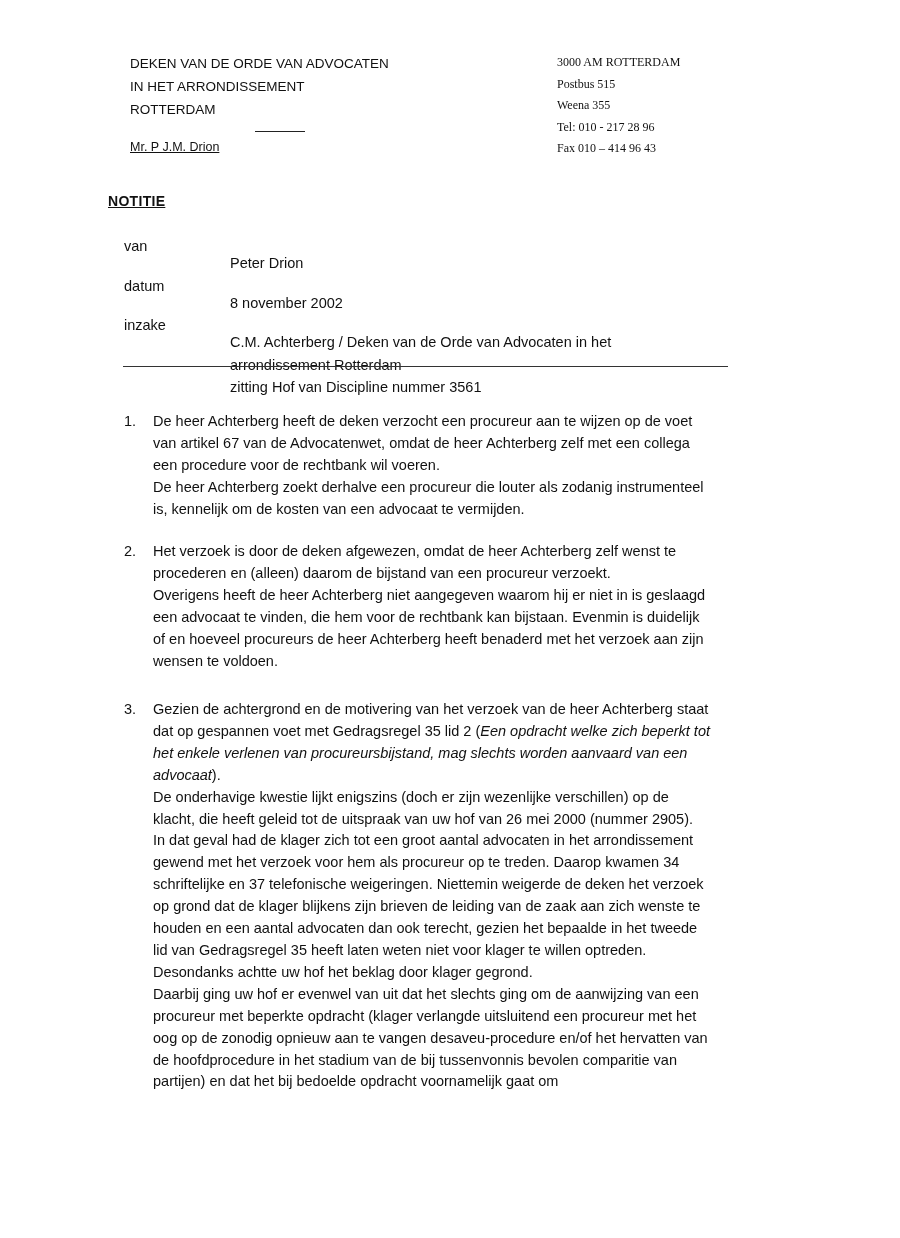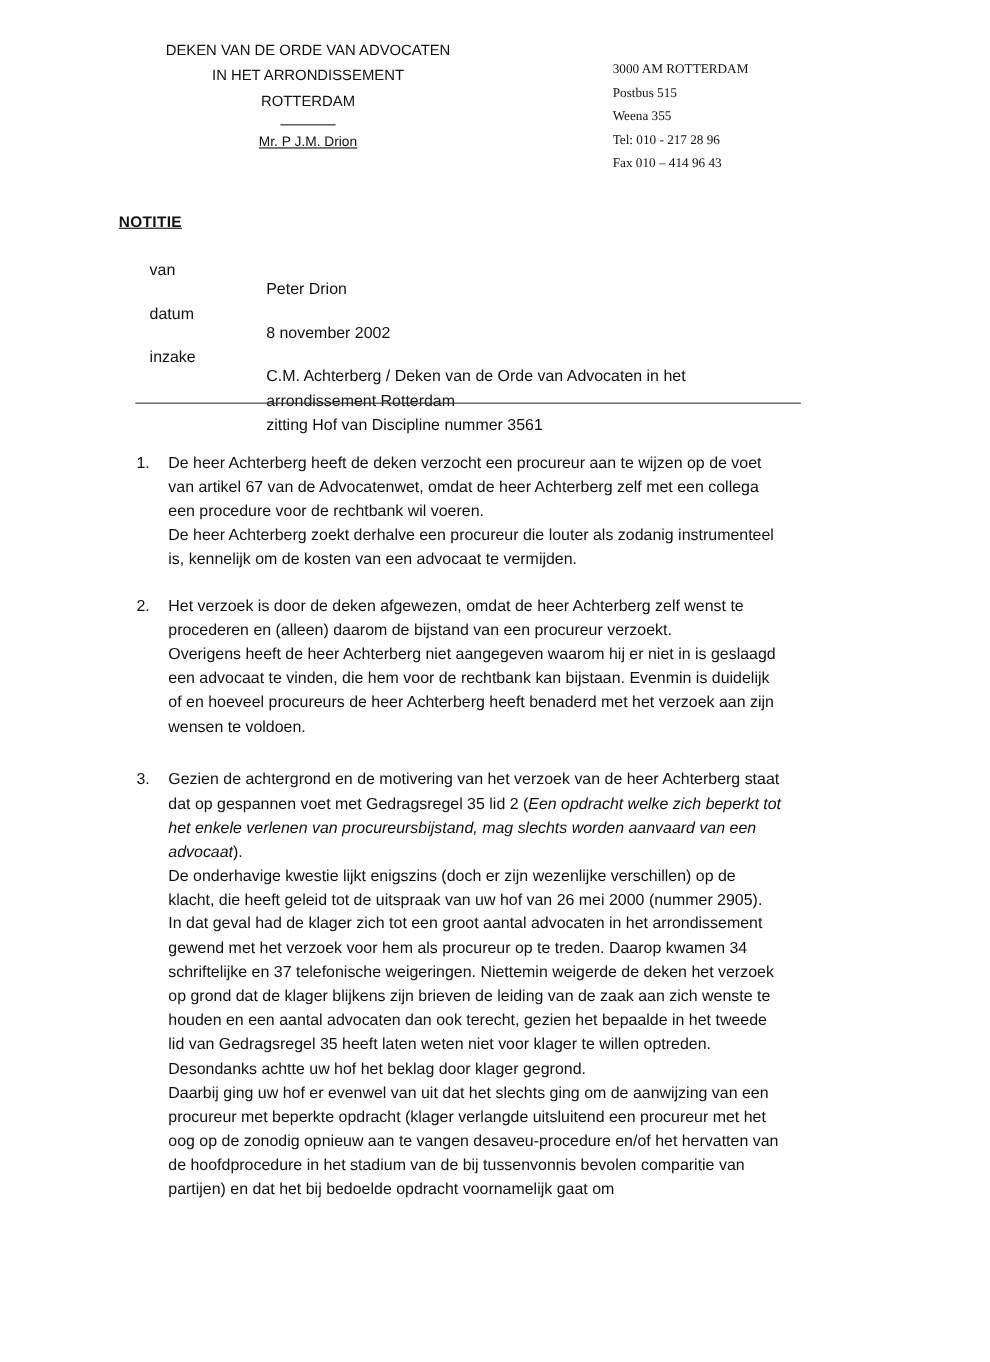--- a/index.html
+++ b/index.html
@@ -1,26 +1,26 @@
 <!DOCTYPE html>
 <html><head>
 <meta charset="utf-8">
 <style>
   html, body { margin: 0; padding: 0; background: #ffffff; }
   body { width: 900px; height: 1238px; position: relative; overflow: hidden;
          font-family: "Liberation Sans", sans-serif; color: #111; }
   .abs { position: absolute; }
-  .hdr-left { left: 130px; top: 34px; width: 300px; text-align: center; font-size: 13.5px; line-height: 23px; }
+  .hdr-left { left: 130px; top: 52px; width: 300px; font-size: 13.5px; line-height: 23px; }
   .hdr-rule { width: 50px; height: 1px; background: #222; margin: 10px auto 6px auto; }
   .hdr-name { font-size: 12.5px; line-height: 18px; text-decoration: underline; }
   .hdr-right { left: 557px; top: 52px; font-size: 12px; line-height: 21.6px; font-family: Liberation Serif, serif; }
   .title { left: 108px; top: 193px; font-size: 14px; font-weight: bold; text-decoration: underline; letter-spacing: 0.3px; }
   .meta { left: 124px; top: 235px; font-size: 14.5px; line-height: 22.5px; }
   .meta-row { display: flex; }
-  .meta-label { width: 106px; flex: none; margin-left: 12px; }
+  .meta-label { width: 106px; flex: none; }
   .meta-value { width: 420px; margin-top: 17px; }
   .meta-value div { }
   .rule { left: 123px; top: 366px; width: 605px; height: 1px; background: #333; }
   .para { left: 124px; width: 610px; font-size: 14.5px; line-height: 21.9px; display: flex; }
   .para .num { width: 29px; flex: none; }
   .para .body { flex: 1; }
   .para .body .line { display: block; white-space: nowrap; }
   em { font-style: italic; }
 </style>
 </head>

